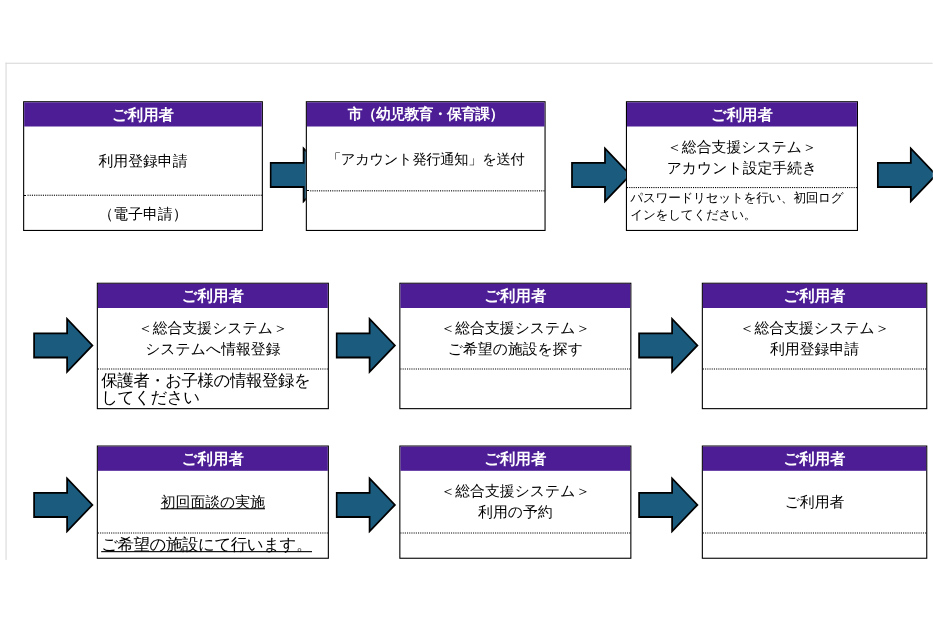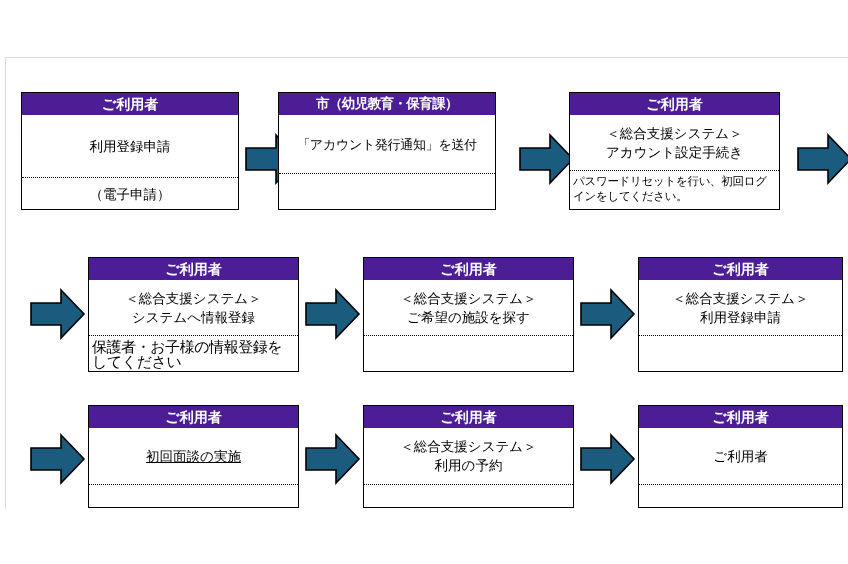--- a/index.html
+++ b/index.html
@@ -226,20 +226,21 @@
     </svg>
   </div>
 
   <div class="pbox" style="left:88px; top:405px; width:211px; height:103px;">
     <div class="hdr">ご利用者</div>
     <div class="body" style="height:81px;text-decoration:underline;">
       <div class="main" style="height:56px;">
         <div class="ln">初回面談の実施</div>
       </div>
       <div class="divider"></div>
+      <div class="note small">ご希望の施設にて行います。</div>
     </div>
   </div>
 
   <div class="arrow" style="left:305px; top:433px;">
     <svg width="56" height="52" viewBox="0 0 56 52">
       <polygon points="1,15 31,15 31,2 54,26 31,50 31,37 1,37" fill="#1B5B7D" stroke="#000000" stroke-width="1.6" stroke-linejoin="miter"></polygon>
     </svg>
   </div>
 
   <div class="pbox" style="left:363px; top:405px; width:211px; height:103px;">

